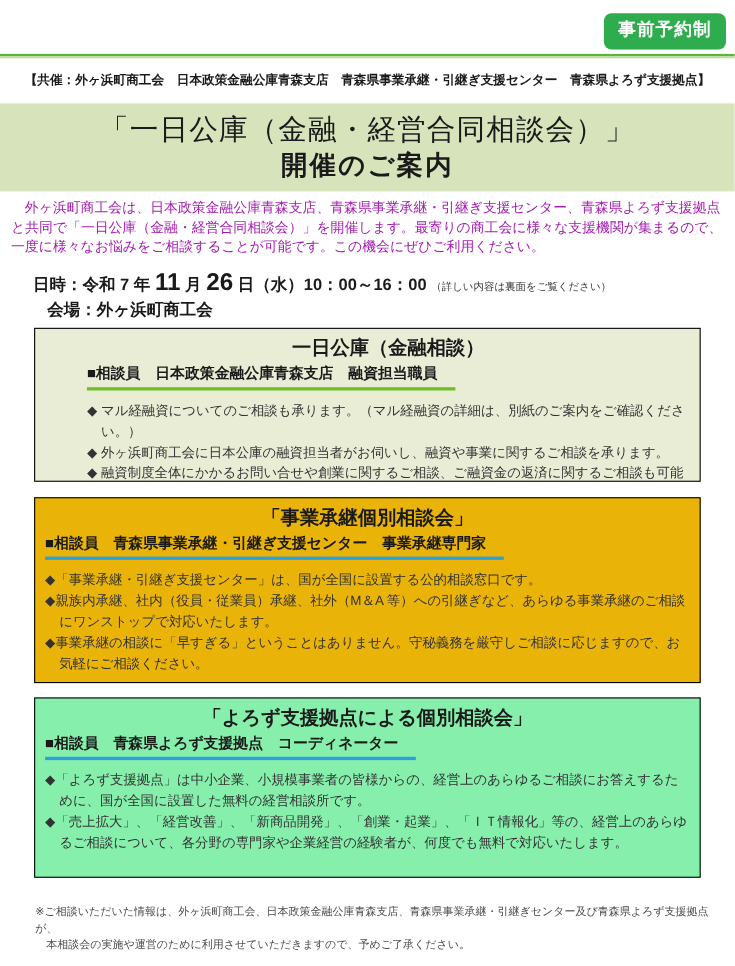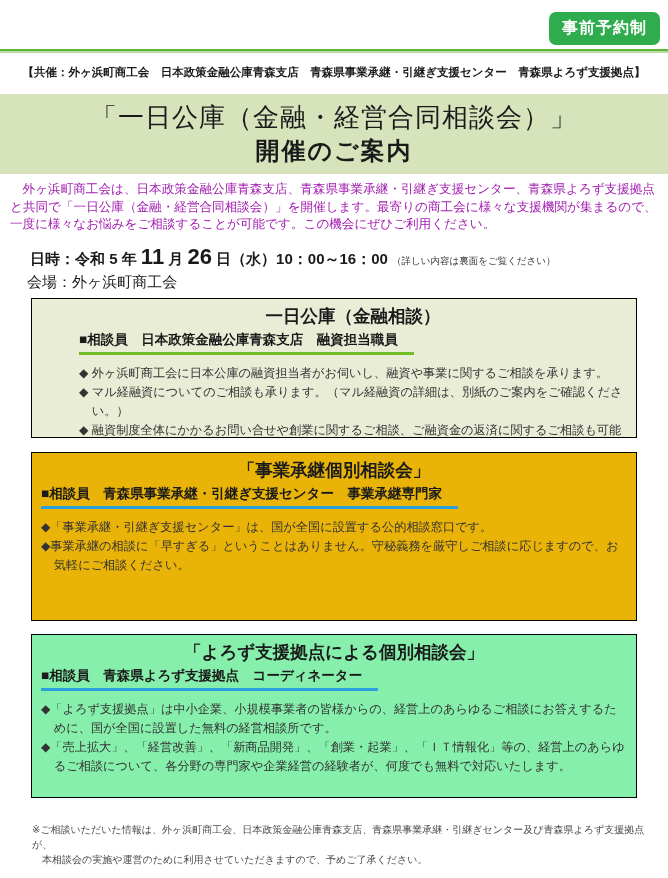--- a/index.html
+++ b/index.html
@@ -26,21 +26,21 @@
   .banner .l2 { font-size:24px; font-weight:bold; line-height:32px; letter-spacing:2px; }
 
   
   .intro { margin:7px 8px 0 10px; font-size:12.6px; line-height:17.5px; color:#a21caf;
     text-align:left; }
 
   
   .when { margin:10px 0 0 30px; font-weight:bold; font-size:15px; }
   .when .num { font-size:22px; }
   .when .note { font-size:9.5px; font-weight:normal; color:#333; letter-spacing:0;text-align:center; }
-  .where { margin-left:27px; font-weight:normal; font-size:15px; line-height:24px; }
+  .where { margin-left:43px; font-weight:bold; font-size:15px; line-height:24px; }
 
   
   .box { margin:0 31px; border:1px solid #000; padding:4px 9px 8px; overflow:hidden; }
   .box .btitle { text-align:center; font-size:17.5px; font-weight:bold; line-height:26px; }
   .box .consultant { display:inline-block; font-size:13.5px; font-weight:bold;
     padding:1px 16px 3px 0; margin-top:1px; }
   .box .bullets { margin-top:9px; font-size:12.2px; line-height:19px; color:#333; }
   .box .bullet { padding-left:1.05em; text-indent:-1.05em; }
 
   .box-finance { margin-top:4px; height:140px; background:#e9edd6;padding-left:47px; }
@@ -69,39 +69,40 @@
 
   <div class="coorg">【共催：外ヶ浜町商工会　日本政策金融公庫青森支店　青森県事業承継・引継ぎ支援センター　青森県よろず支援拠点】</div>
 
   <div class="banner">
     <div class="l1">「一日公庫（金融・経営合同相談会）」</div>
     <div class="l2">開催のご案内</div>
   </div>
 
   <div class="intro">　外ヶ浜町商工会は、日本政策金融公庫青森支店、青森県事業承継・引継ぎ支援センター、青森県よろず支援拠点と共同で「一日公庫（金融・経営合同相談会）」を開催します。最寄りの商工会に様々な支援機関が集まるので、一度に様々なお悩みをご相談することが可能です。この機会にぜひご利用ください。</div>
 
-  <div class="when"><span>日時：令和 5 年 </span><span class="num">11</span><span> 月 </span><span class="num">26</span><span> 日（水）10：00～16：00 </span><span class="note">（詳しい内容は裏面をご覧ください）</span></div>
+  <div class="when"><span>日時：令和 7 年 </span><span class="num">11</span><span> 月 </span><span class="num">26</span><span> 日（水）10：00～16：00 </span><span class="note">（詳しい内容は裏面をご覧ください）</span></div>
 
   <div class="where">会場：外ヶ浜町商工会</div>
 
   <div class="box box-finance">
     <div class="btitle">一日公庫（金融相談）</div>
     <span class="consultant">■相談員　日本政策金融公庫青森支店　融資担当職員</span>
     <div class="bullets">
+        <div class="bullet">◆ マル経融資についてのご相談も承ります。（マル経融資の詳細は、別紙のご案内をご確認ください。）</div>
         <div class="bullet">◆ 外ヶ浜町商工会に日本公庫の融資担当者がお伺いし、融資や事業に関するご相談を承ります。</div>
-        <div class="bullet">◆ マル経融資についてのご相談も承ります。（マル経融資の詳細は、別紙のご案内をご確認ください。）</div>
         <div class="bullet">◆ 融資制度全体にかかるお問い合せや創業に関するご相談、ご融資金の返済に関するご相談も可能です。</div>
       </div>
   </div>
 
   <div class="box box-succession">
     <div class="btitle">「事業承継個別相談会」</div>
     <span class="consultant">■相談員　青森県事業承継・引継ぎ支援センター　事業承継専門家</span>
     <div class="bullets">
         <div class="bullet">◆「事業承継・引継ぎ支援センター」は、国が全国に設置する公的相談窓口です。</div>
+        <div class="bullet">◆親族内承継、社内（役員・従業員）承継、社外（M＆A 等）への引継ぎなど、あらゆる事業承継のご相談にワンストップで対応いたします。</div>
         <div class="bullet">◆事業承継の相談に「早すぎる」ということはありません。守秘義務を厳守しご相談に応じますので、お気軽にご相談ください。</div>
       </div>
   </div>
 
   <div class="box box-yorozu">
     <div class="btitle">「よろず支援拠点による個別相談会」</div>
     <span class="consultant">■相談員　青森県よろず支援拠点　コーディネーター</span>
     <div class="bullets">
         <div class="bullet">◆「よろず支援拠点」は中小企業、小規模事業者の皆様からの、経営上のあらゆるご相談にお答えするために、国が全国に設置した無料の経営相談所です。</div>
         <div class="bullet">◆「売上拡大」、「経営改善」、「新商品開発」、「創業・起業」、「ＩＴ情報化」等の、経営上のあらゆるご相談について、各分野の専門家や企業経営の経験者が、何度でも無料で対応いたします。</div>

